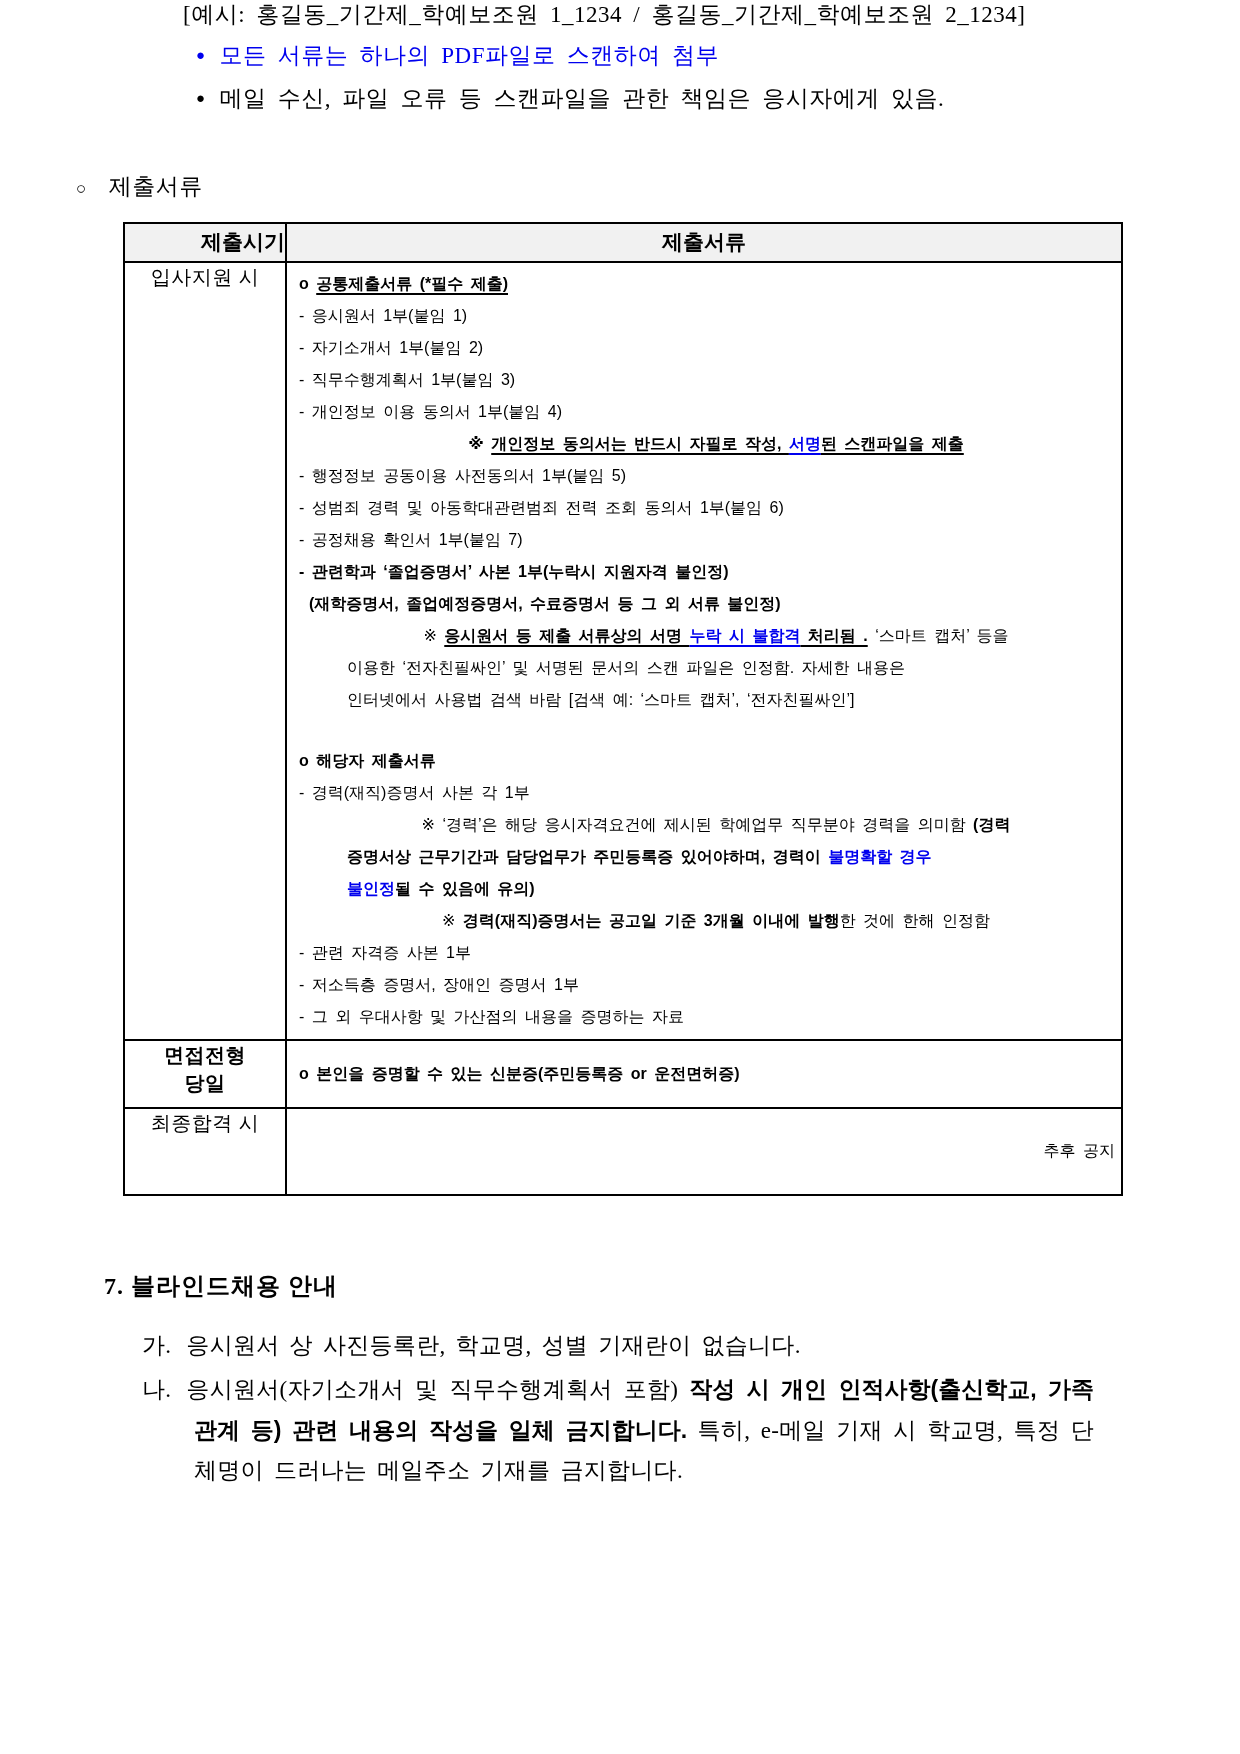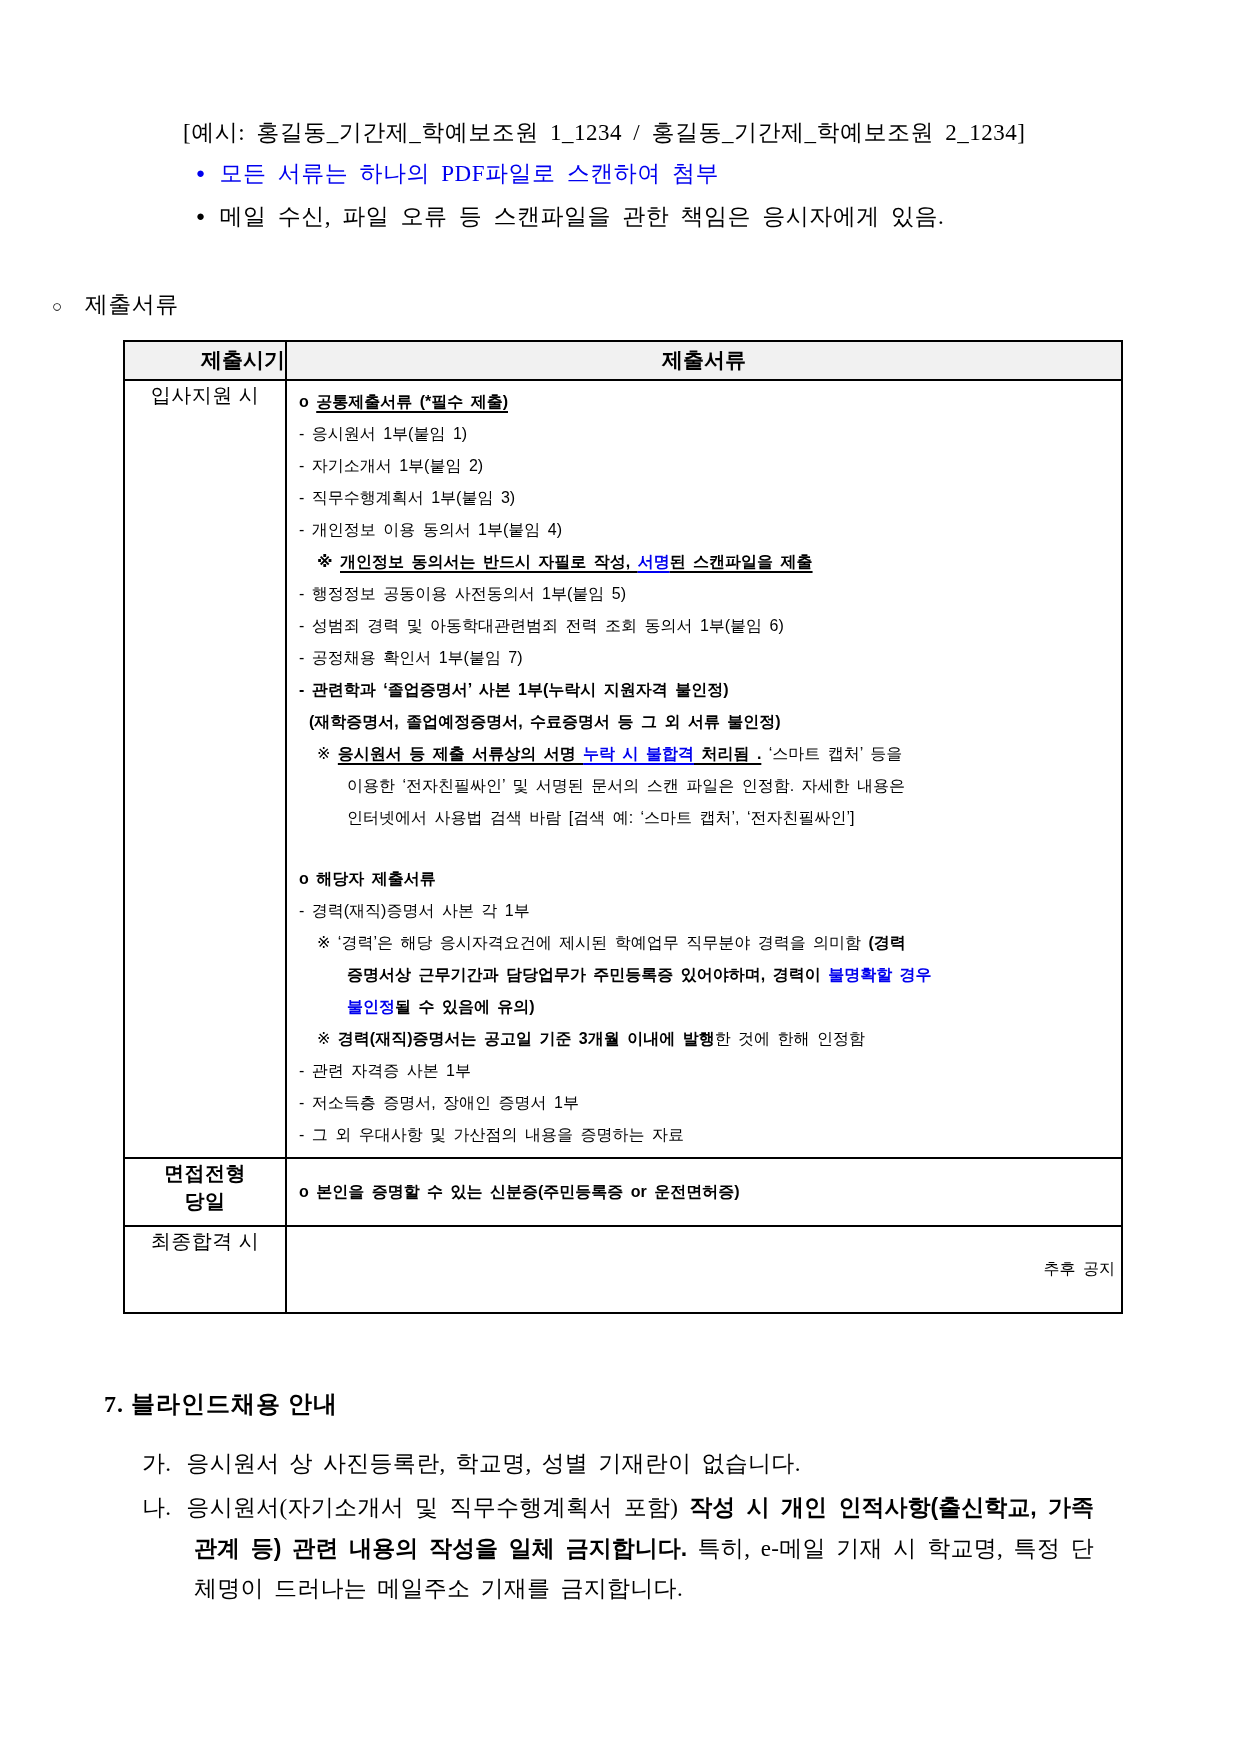--- a/index.html
+++ b/index.html
@@ -6,28 +6,28 @@
     --accent:#0000ee;
     --header-bg:#f1f1f1;
     --border:#000000;
     --serif:"Liberation Serif","DejaVu Serif",serif;
     --gothic:"Liberation Sans","DejaVu Sans",sans-serif;
   }
   html,body{margin:0;padding:0;background:#ffffff;}
   .page{width:1240px;height:1754px;background:#ffffff;color:#000;overflow:hidden;position:relative;}
 
   
-  .example{padding-top:118px;margin-left:183px;font-family:var(--serif);font-size:23px;
+  .example{margin-left:183px;font-family:var(--serif);font-size:23px;
            letter-spacing:.5px;word-spacing:5px;line-height:30px;}
   .bullet-row{margin-left:196px;margin-top:11px;display:flex;align-items:baseline;
               font-family:var(--serif);font-size:23px;letter-spacing:.5px;word-spacing:5px;line-height:30px;}
   .bullet-glyph{font-size:15px;margin-right:14px;transform:translateY(-3px);}
   .bullet-row.accent, .bullet-row.accent .bullet-glyph{color:var(--accent);}
 
-  .section-line{margin-top:56px;margin-left:52px;font-family:var(--serif);font-size:23px;
+  .section-line{margin-top:56px;margin-left:76px;font-family:var(--serif);font-size:23px;
                 letter-spacing:.5px;line-height:30px;}
   .section-line .circ{font-size:17px;margin-right:22px;}
 
   
   .doc-table{margin-top:18px;margin-left:123px;width:1000px;border:2px solid var(--border);
              box-sizing:border-box;font-family:var(--gothic);}
   .t-header{display:flex;background:var(--header-bg);border-bottom:2px solid var(--border);
             font-weight:700;font-size:21px;}
   .th-left{width:162px;border-right:2px solid var(--border);text-align:right;padding:4px 0 5px;box-sizing:border-box;}
   .th-right{flex:1;text-align:center;padding:4px 0 5px;}
@@ -37,21 +37,21 @@
              justify-content:flex-start;align-items:center;font-size:20px;line-height:28px;box-sizing:border-box;
              letter-spacing:.5px;}
   .cell-docs{flex:1;display:flex;flex-direction:column;padding:5px 6px 6px 6px;box-sizing:border-box;}
   .t-row.vcenter .cell-docs{justify-content:center;}
   .t-row.r2{min-height:66px;font-weight:bold;}
   .t-row.r3{min-height:85px;}
   .line{font-size:16px;line-height:32px;white-space:nowrap;word-spacing:3px;}
   .line.center{text-align:right;white-space:normal;}
   .line.blank{height:29px;}
   .ind0{padding-left:6px;}
-  .ind1{padding-left:24px;}
+  .ind1{padding-left:24px;text-align:center;}
   .ind2{padding-left:54px;}
   .ind3{padding-left:16px;}
   .seg.b{font-weight:700;}
   .seg.u{text-decoration:underline;text-underline-offset:4px;text-decoration-thickness:2px;}
   .seg.blue{color:var(--accent);}
 
   
   .s7-title{margin-top:74px;margin-left:104px;font-family:var(--serif);font-weight:700;
             font-size:24px;letter-spacing:1px;}
   .s7-items{margin-top:24px;margin-left:142px;width:952px;}

